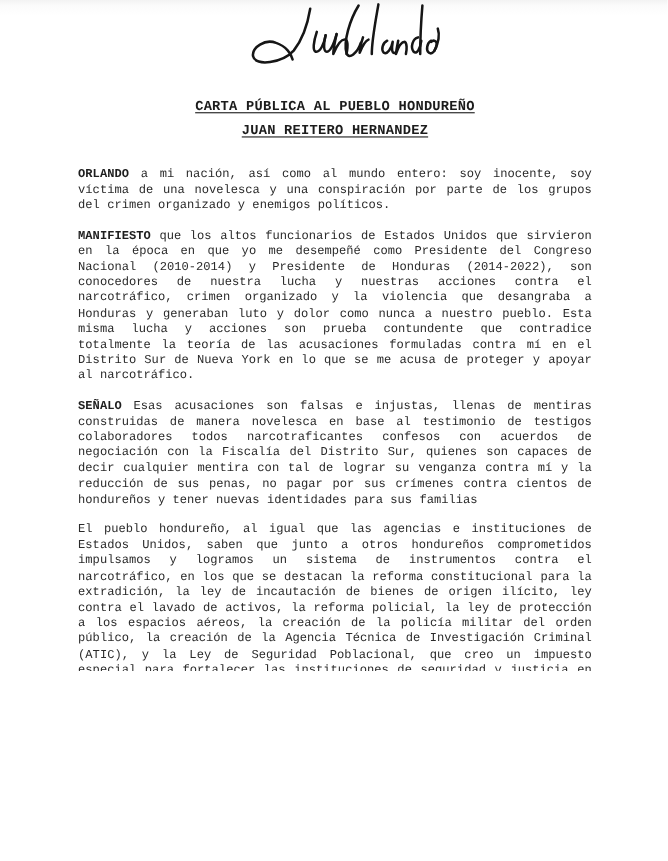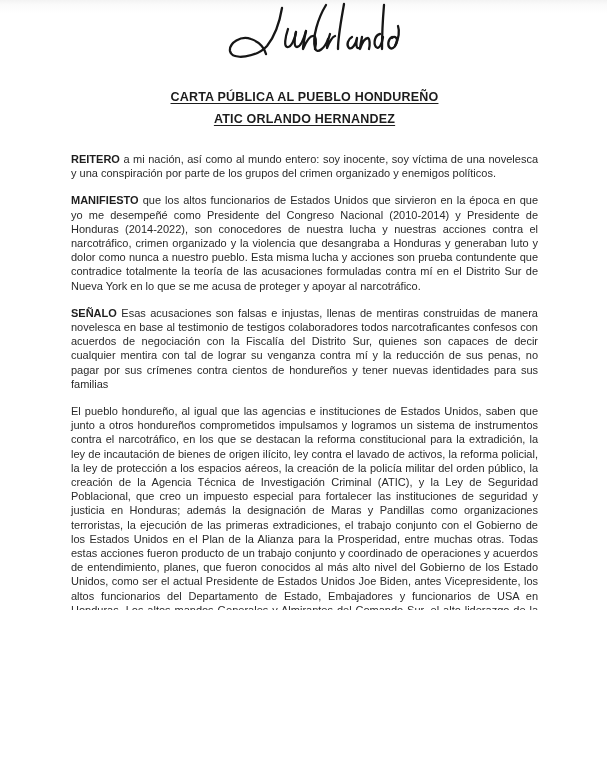--- a/index.html
+++ b/index.html
@@ -5,21 +5,21 @@
   html, body {
     margin: 0;
     padding: 0;
     background: #ffffff;
   }
   .page {
     position: relative;
     width: 607px;
     height: 610px;
     background: linear-gradient(to bottom, #f3f3f3 0px, #fbfbfb 5px, #ffffff 14px);
-    font-family: Liberation Sans, sans-serif;
+    font-family: Liberation Mono, monospace;
     color: #262626;
     overflow: hidden;
   }
   .signature {
     position: absolute;
     top: 2px;
     left: 222px;
     width: 182px;
     height: 60px;
   }
@@ -88,25 +88,25 @@
       <path d="M140 35 C139 40 138 45 138 47 C140 41 143 36 146 36 C148 37 148 43 147 47"></path>
       <path d="M158 32 C153 33 151 41 154 45 C157 48 160 42 161 35"></path>
       <path d="M162 3 C161 15 160 33 160 47"></path>
       <path d="M170 35 C166 37 165 44 168 46 C171 48 175 43 175 38 C175 35 172 34 170 36"></path>
       <path d="M173 44 C176 38 178 30 176 24"></path>
     </svg>
   </div>
 
   <div class="title-block">
     <div class="row"><span class="title-line">CARTA PÚBLICA AL PUEBLO HONDUREÑO</span></div>
-    <div class="row"><span class="title-line">ATIC ORLANDO HERNANDEZ</span></div>
+    <div class="row"><span class="title-line">JUAN REITERO HERNANDEZ</span></div>
   </div>
 
   <div class="body-text">
-    <p><b>REITERO</b><span> a mi nación, así como al mundo entero: soy inocente, soy víctima de una novelesca y una conspiración por parte de los grupos del crimen organizado y enemigos políticos.</span></p>
+    <p><b>ORLANDO</b><span> a mi nación, así como al mundo entero: soy inocente, soy víctima de una novelesca y una conspiración por parte de los grupos del crimen organizado y enemigos políticos.</span></p>
     <p><b>MANIFIESTO</b><span> que los altos funcionarios de Estados Unidos que sirvieron en la época en que yo me desempeñé como Presidente del Congreso Nacional (2010-2014) y Presidente de Honduras (2014-2022), son conocedores de nuestra lucha y nuestras acciones contra el narcotráfico, crimen organizado y la violencia que desangraba a Honduras y generaban luto y dolor como nunca a nuestro pueblo. Esta misma lucha y acciones son prueba contundente que contradice totalmente la teoría de las acusaciones formuladas contra mí en el Distrito Sur de Nueva York en lo que se me acusa de proteger y apoyar al narcotráfico.</span></p>
     <p><b>SEÑALO</b><span> Esas acusaciones son falsas e injustas, llenas de mentiras construidas de manera novelesca en base al testimonio de testigos colaboradores todos narcotraficantes confesos con acuerdos de negociación con la Fiscalía del Distrito Sur, quienes son capaces de decir cualquier mentira con tal de lograr su venganza contra mí y la reducción de sus penas, no pagar por sus crímenes contra cientos de hondureños y tener nuevas identidades para sus familias</span></p>
     <p><b></b><span>El pueblo hondureño, al igual que las agencias e instituciones de Estados Unidos, saben que junto a otros hondureños comprometidos impulsamos y logramos un sistema de instrumentos contra el narcotráfico, en los que se destacan la reforma constitucional para la extradición, la ley de incautación de bienes de origen ilícito, ley contra el lavado de activos, la reforma policial, la ley de protección a los espacios aéreos, la creación de la policía militar del orden público, la creación de la Agencia Técnica de Investigación Criminal (ATIC), y la Ley de Seguridad Poblacional, que creo un impuesto especial para fortalecer las instituciones de seguridad y justicia en Honduras; además la designación de Maras y Pandillas como organizaciones terroristas, la ejecución de las primeras extradiciones, el trabajo conjunto con el Gobierno de los Estados Unidos en el Plan de la Alianza para la Prosperidad, entre muchas otras. Todas estas acciones fueron producto de un trabajo conjunto y coordinado de operaciones y acuerdos de entendimiento, planes, que fueron conocidos al más alto nivel del Gobierno de los Estado Unidos, como ser el actual Presidente de Estados Unidos Joe Biden, antes Vicepresidente, los altos funcionarios del Departamento de Estado, Embajadores y funcionarios de USA en Honduras. Los altos mandos Generales y Almirantes del Comando Sur, el alto liderazgo de la CIA, altos funcionarios del departamento de Defensa, del Departamento de Justicia de la DEA, INL, DHS, entre otros.</span></p>
   </div>
 
   <div class="page-number">1</div>
 
 </div>
 
 </body></html>

